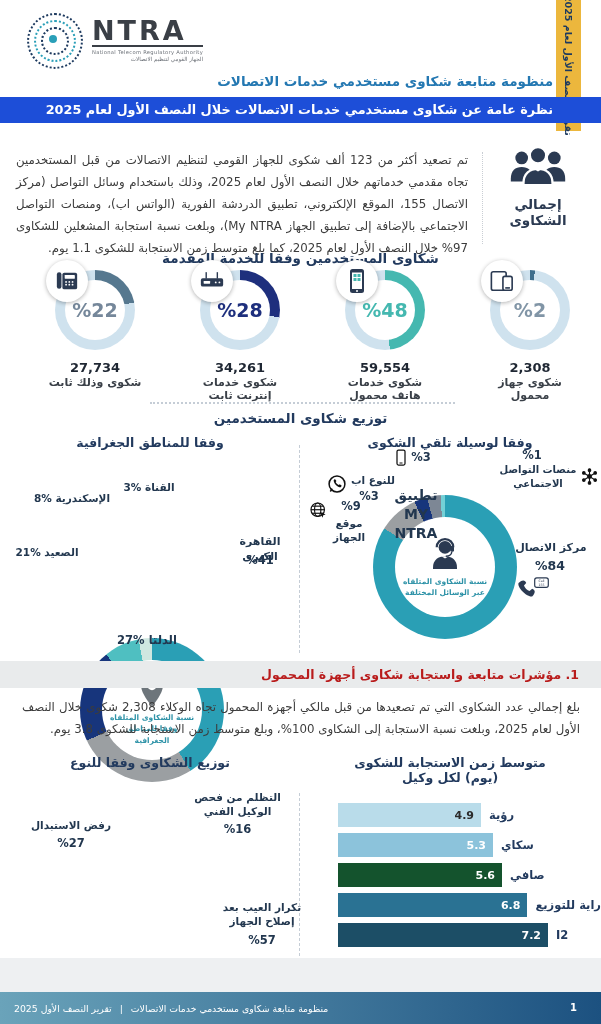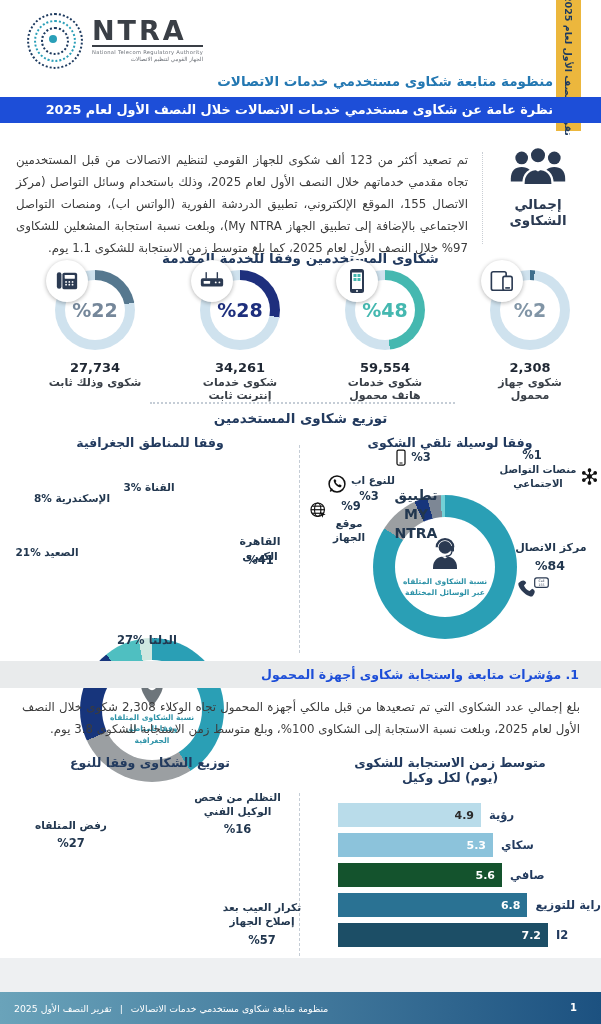--- a/index.html
+++ b/index.html
@@ -44,21 +44,21 @@
   .dash-v{border-left:1px dashed #c5cdd6;}
   
   .donut{position:relative;width:144px;height:144px;border-radius:50%;}
   .donut-hole{position:absolute;background:#fff;border-radius:50%;display:flex;flex-direction:column;align-items:center;justify-content:center;}
   .hole-mid{inset:22px;}
   .hole-text{font-size:7.5px;font-weight:bold;color:#2f93a8;text-align:center;line-height:1.5;margin-top:4px;width:88px;}
   .lbl{position:absolute;font-weight:bold;color:#22374f;font-size:10.5px;text-align:center;line-height:1.35;}
   .pct{position:absolute;font-weight:bold;color:#22374f;font-size:11.5px;text-align:center;}
   
   #band1{left:0;top:661px;width:601px;height:27px;background:#e9ebec;}
-  #band1 .t{line-height:27px;text-align:right;padding-right:22px;font-size:12.5px;font-weight:bold;color:#1d4ed8;direction:rtl;}
+  #band1 .t{line-height:27px;text-align:right;padding-right:22px;font-size:12.5px;font-weight:bold;color:#b91c1c;direction:rtl;}
   #p2{left:22px;top:697px;width:558px;font-size:11.8px;line-height:1.85;color:#3c3c3c;text-align:justify;}
   
   #barchart{left:300px;top:803px;width:301px;direction:ltr;}
   .bar-row{display:flex;align-items:center;margin-bottom:6px;padding-left:38px;height:24px;}
   .bar{height:24px;display:flex;align-items:center;justify-content:flex-end;}
   .bar-value{font-size:11px;font-weight:bold;padding-right:7px;}
   .bar-cat{margin-left:8px;font-size:11.5px;font-weight:bold;color:#223a5e;white-space:nowrap;}
   
   #graystrip{left:0;top:958px;width:601px;height:34px;background:#eef0f2;}
   #footer{left:0;top:992px;width:601px;height:32px;background:linear-gradient(90deg,#6aa3ba,#1c5180);}
@@ -352,21 +352,21 @@
     <div class="bar-row">
       <div class="bar" style="width: 210px; background: rgb(28, 78, 102);">
           <span class="bar-value" style="color: rgb(255, 255, 255);">7.2</span>
         </div>
       <span class="bar-cat">I2</span>
     </div>
   </div>
 
   <div class="lbl rtl" style="left:180px;top:790px;width:115px;">التظلم من فحص الوكيل الفني</div>
   <div class="pct" style="left:180px;top:822px;width:115px;">%16</div>
-  <div class="lbl rtl" style="left:26px;top:818px;width:90px;">رفض المتلقاه</div>
+  <div class="lbl rtl" style="left:26px;top:818px;width:90px;">رفض الاستبدال</div>
   <div class="pct" style="left:26px;top:836px;width:90px;">%27</div>
   <div class="lbl rtl" style="left:214px;top:900px;width:96px;">تكرار العيب بعد إصلاح الجهاز</div>
   <div class="pct" style="left:214px;top:933px;width:96px;">%57</div>
 
   <div class="abs" id="graystrip"></div>
   <div class="abs" id="footer">
     <div id="footer-text">
       <span>منظومة متابعة شكاوى مستخدمي خدمات الاتصالات</span>
       <span>|</span>
       <span>تقرير النصف الأول 2025</span>

